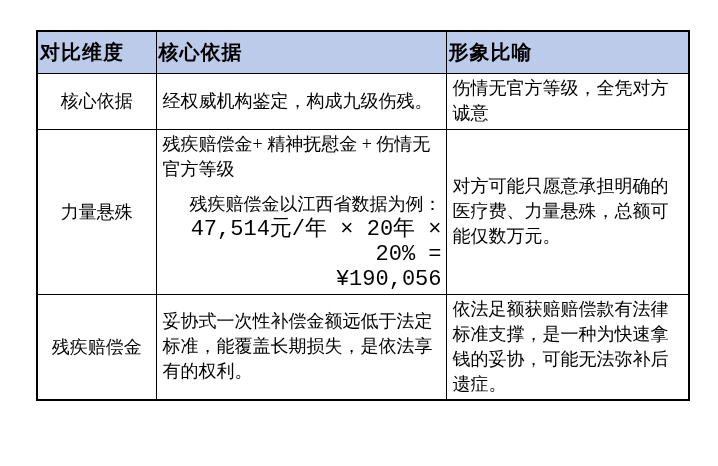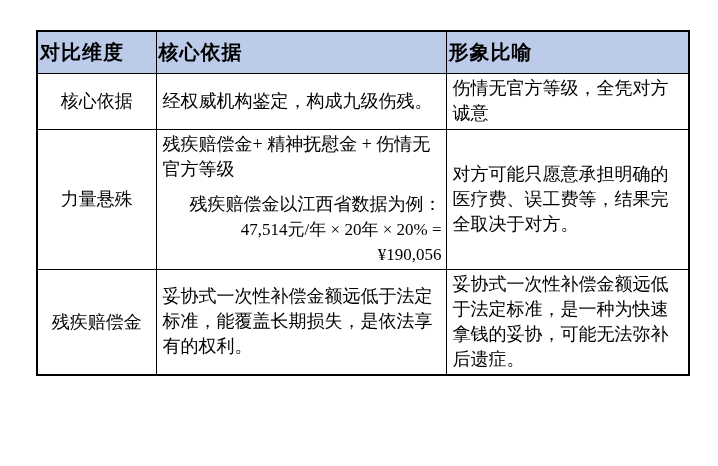--- a/index.html
+++ b/index.html
@@ -55,22 +55,22 @@
   td.body {
     text-align: left;
     vertical-align: middle;
     font-size: 18px;
     line-height: 25px;
     padding: 2px 4px 2px 6px;
   }
   td.body p { margin: 0; }
   td.body p.gap { margin-top: 10px; text-align: right; }
   .mono {
-    font-family: Liberation Serif, serif;
-    font-size: 17px;
+    font-family: Liberation Mono, monospace;
+    font-size: 22px;
     white-space: pre-wrap;
   }
 </style>
 </head>
 <body>
 
 <div class="page">
   <table class="cmp">
     <colgroup>
       <col style="width:119px">
@@ -93,22 +93,22 @@
       <tr class="r-calc">
         <td class="dim">力量悬殊</td>
         <td class="body">
           <p>残疾赔偿金+ 精神抚慰金 + 伤情无官方等级</p>
           <p class="gap">
             <span>残疾赔偿金以江西省数据为例：</span><br>
             <span class="mono">47,514元/年 × 20年 × 20% =</span><br>
             <span class="mono">¥190,056</span>
           </p>
         </td>
-        <td class="body">对方可能只愿意承担明确的医疗费、误工费等，结果完全取决于对方。</td>
+        <td class="body">对方可能只愿意承担明确的医疗费、力量悬殊，总额可能仅数万元。</td>
       </tr>
       <tr class="r-result">
         <td class="dim">残疾赔偿金</td>
         <td class="body">妥协式一次性补偿金额远低于法定标准，能覆盖长期损失，是依法享有的权利。</td>
-        <td class="body">妥协式一次性补偿金额远低于法定标准，是一种为快速拿钱的妥协，可能无法弥补后遗症。</td>
+        <td class="body">依法足额获赔赔偿款有法律标准支撑，是一种为快速拿钱的妥协，可能无法弥补后遗症。</td>
       </tr>
     </tbody>
   </table>
 </div>
 
 </body></html>

